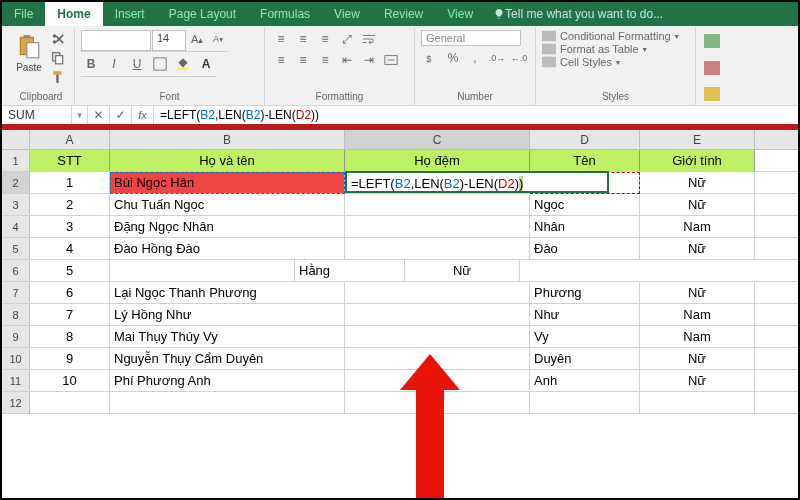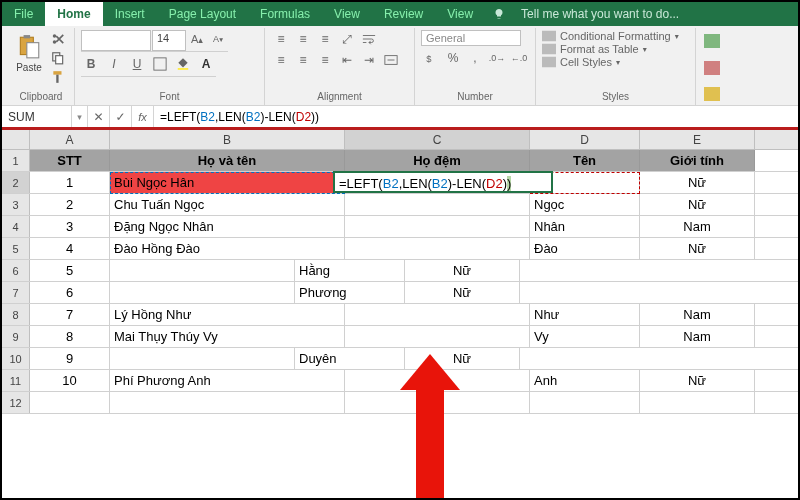--- a/index.html
+++ b/index.html
@@ -3,63 +3,63 @@
 <meta charset="utf-8">
 <style>
 * { box-sizing: border-box; margin: 0; padding: 0; font-family: "Segoe UI", Arial, sans-serif; }
 body { background: #fff; width: 800px; height: 500px; overflow: hidden; border: 2px solid #000; }
 
 
 .titlebar { background: #217346; height: 24px; display: flex; align-items: stretch; }
 .titlebar .tab { padding: 3px 12px; font-size: 12px; color: #86efac; cursor: pointer; display: flex; align-items: center; }
 .titlebar .tab.file { background: #217346; color: #86efac; }
 .titlebar .tab.active { background: #fff; color: #217346; font-weight: 600; }
-.tell-me { color: #c9e8d8; font-size: 12px; display: flex; align-items: center; gap: 16px; cursor: pointer; margin-left: 8px; }
+.tell-me { color: #c9e8d8; font-size: 12px; display: flex; align-items: center; gap: 0; cursor: pointer; margin-left: 8px; }
 .tell-me svg { width: 12px; height: 12px; fill: #c9e8d8; }
 
 
 .ribbon { background: #f1f1f1; border-bottom: 1px solid #d4d4d4; height: 80px; display: flex; padding: 2px 6px 0 6px; }
 .group { border-right: 1px solid #d4d4d4; padding: 2px 6px; display: flex; flex-direction: column; justify-content: space-between; }
 .group-label { text-align: center; font-size: 10px; color: #666; padding-bottom: 1px; }
 .group-body { flex: 1; display: flex; align-items: flex-start; gap: 4px; }
 .big-btn { display: flex; flex-direction: column; align-items: center; font-size: 10px; color: #444; cursor: pointer; padding: 2px; }
 .big-btn svg { width: 26px; height: 30px; }
 .small-stack { display: flex; flex-direction: column; gap: 1px; }
 .icon-btn { width: 20px; height: 18px; display: flex; align-items: center; justify-content: center; color: #666; font-size: 12px; cursor: pointer; }
 .font-box { border: 1px solid #c0c0c0; background: #fff; padding: 1px 4px; font-size: 11px; color: #888; min-width: 70px; cursor: pointer; }
 .size-box { border: 1px solid #c0c0c0; background: #fff; padding: 1px 4px; font-size: 11px; color: #444; width: 34px; cursor: pointer; }
 .styles-list { display: flex; flex-direction: column; gap: 1px; }
 .styles-list .item { font-size: 11px; color: #666; display: flex; align-items: center; gap: 4px; cursor: pointer; }
 .styles-list svg { width: 14px; height: 12px; fill: #999; }
 .group.editing { display:flex; flex-direction:column; gap:2px; padding-top:4px }
 .group.editing svg { width:16px; height:14px; }
 
 
-.formula-bar { height: 24px; border-bottom: 3px solid #b91c1c; display: flex; align-items: stretch; background: #fff; }
+.formula-bar { height: 24px; border-bottom: 6px solid #b91c1c; display: flex; align-items: stretch; background: #fff; }
 .name-box { width: 70px; border-right: 1px solid #d4d4d4; display: flex; align-items: center; padding: 0 6px; font-size: 12px; color: #333; cursor: text; }
 .name-drop { width: 16px; border-right: 1px solid #d4d4d4; display: flex; align-items: center; justify-content: center; color: #888; cursor: pointer; font-size: 9px; }
 .fb-btn { width: 22px; border-right: 1px solid #d4d4d4; display: flex; align-items: center; justify-content: center; color: #666; font-size: 12px; cursor: pointer; }
 .fb-btn.fx { font-style: italic; font-size: 11px; }
 .fb-input { flex: 1; padding: 0 6px; font-size: 12px; display: flex; align-items: center; cursor: text; }
 .fb-input .ref-b { color: #0070c0; }
 .fb-input .ref-d { color: #c00000; }
 
 
 .grid { position: relative; background: #fff; }
 .col-headers { display: flex; height: 20px; background: #e6e6e6; border-bottom: 1px solid #bfbfbf; }
 .corner { width: 28px; background: #e6e6e6; border-right: 1px solid #bfbfbf; }
 .ch { border-right: 1px solid #bfbfbf; text-align: center; font-size: 12px; color: #444; line-height: 20px; cursor: pointer; }
 .ch.sel { background: #d2d2d2; }
 .rows { }
 .row { display: flex; height: 22px; border-bottom: 1px solid #d0d0d0; }
 .rh { width: 28px; background: #e6e6e6; border-right: 1px solid #bfbfbf; text-align: center; font-size: 11px; color: #444; line-height: 22px; cursor: pointer; }
 .rh.sel { background: #d2d2d2; }
 .cell { border-right: 1px solid #d0d0d0; font-size: 13px; padding: 2px 4px; line-height: 18px; overflow: hidden; white-space: nowrap; cursor: cell; position: relative; }
 .cell.center { text-align: center; }
-.row.header .cell { background: #a3a3a3; color: #000; font-weight: bold; text-align: center; border-color: #999; }
+.row.header .cell { background: #bef264; color: #000; font-weight: normal; text-align: center; border-color: #999; }
 .cell.A { width: 80px; }
 .cell.B { width: 235px; }
 .cell.C { width: 185px; }
 .cell.D { width: 110px; }
 .cell.E { width: 115px; }
 
 .cell.b2sel { background: #ef4444; }
 .active-cell { position: absolute; border: 2px solid #217346; background: #fff; padding: 2px 4px; font-size: 13px; line-height: 18px; z-index: 5; box-shadow: 0 0 0 1px #fff inset; }
 .active-cell .ref-b { color: #0070c0; }
 .active-cell .ref-d { color: #c00000; }
@@ -179,21 +179,21 @@
         <div class="icon-btn">⇤</div>
         <div class="icon-btn">⇥</div>
         <div class="icon-btn">
             <svg width="14" height="12" viewBox="0 0 16 12" stroke="#666" fill="none">
               <rect x="1" y="1" width="14" height="10"></rect>
               <path d="M4 6h8"></path>
             </svg>
           </div>
       </div>
     </div>
-    <div class="group-label">Alignment</div>
+    <div class="group-label">Formatting</div>
   </div>
 
   <div class="group" style="min-width:120px">
     <div class="group-body" style="flex-direction:column;gap:3px">
       <div class="font-box" style="min-width:100px">General</div>
       <div style="display:flex;gap:2px">
         <div class="icon-btn">
             <svg width="14" height="14" viewBox="0 0 24 24" fill="#666">
               <text x="4" y="18" font-size="16">$</text>
             </svg>
@@ -320,20 +320,21 @@
         <div class="row">
           <div class="rh">6</div>
           <div class="cell A center">5</div>
           <div class="cell C"></div>
           <div class="cell D">Hằng</div>
           <div class="cell E center">Nữ</div>
         </div>
         <div class="row">
           <div class="rh">7</div>
           <div class="cell A center">6</div>
+          <div class="cell B">Lại Ngọc Thanh Phương</div>
           <div class="cell C"></div>
           <div class="cell D">Phương</div>
           <div class="cell E center">Nữ</div>
         </div>
         <div class="row">
           <div class="rh">8</div>
           <div class="cell A center">7</div>
           <div class="cell B">Lý Hồng Như</div>
           <div class="cell C"></div>
           <div class="cell D">Như</div>
@@ -343,20 +344,21 @@
           <div class="rh">9</div>
           <div class="cell A center">8</div>
           <div class="cell B">Mai Thụy Thúy Vy</div>
           <div class="cell C"></div>
           <div class="cell D">Vy</div>
           <div class="cell E center">Nam</div>
         </div>
         <div class="row">
           <div class="rh">10</div>
           <div class="cell A center">9</div>
+          <div class="cell B">Nguyễn Thụy Cẩm Duyên</div>
           <div class="cell C"></div>
           <div class="cell D">Duyên</div>
           <div class="cell E center">Nữ</div>
         </div>
         <div class="row">
           <div class="rh">11</div>
           <div class="cell A center">10</div>
           <div class="cell B">Phí Phương Anh</div>
           <div class="cell C"></div>
           <div class="cell D">Anh</div>
@@ -370,19 +372,19 @@
       <div class="cell B"></div>
       <div class="cell C"></div>
       <div class="cell D"></div>
       <div class="cell E"></div>
     </div>
   </div>
 
   <div class="marq blue" style="left:108px; top:42px; width:235px; height:22px;"></div>
   <div class="marq red" style="left:528px; top:42px; width:110px; height:22px;"></div>
 
-  <div class="active-cell" style="left:331px; top:41px; width:220px; height:22px;">=LEFT(<span class="ref-b">B2</span>,LEN(<span class="ref-b">B2</span>)-LEN(<span class="ref-d">D2</span>)<span style="background:#b7d7a8">)</span></div>
+  <div class="active-cell" style="left:343px; top:41px; width:264px; height:22px;">=LEFT(<span class="ref-b">B2</span>,LEN(<span class="ref-b">B2</span>)-LEN(<span class="ref-d">D2</span>)<span style="background:#b7d7a8">)</span></div>
 
   <div class="arrow">
     <div class="head"></div>
     <div class="stem"></div>
   </div>
 </div>
 
 </body></html>

